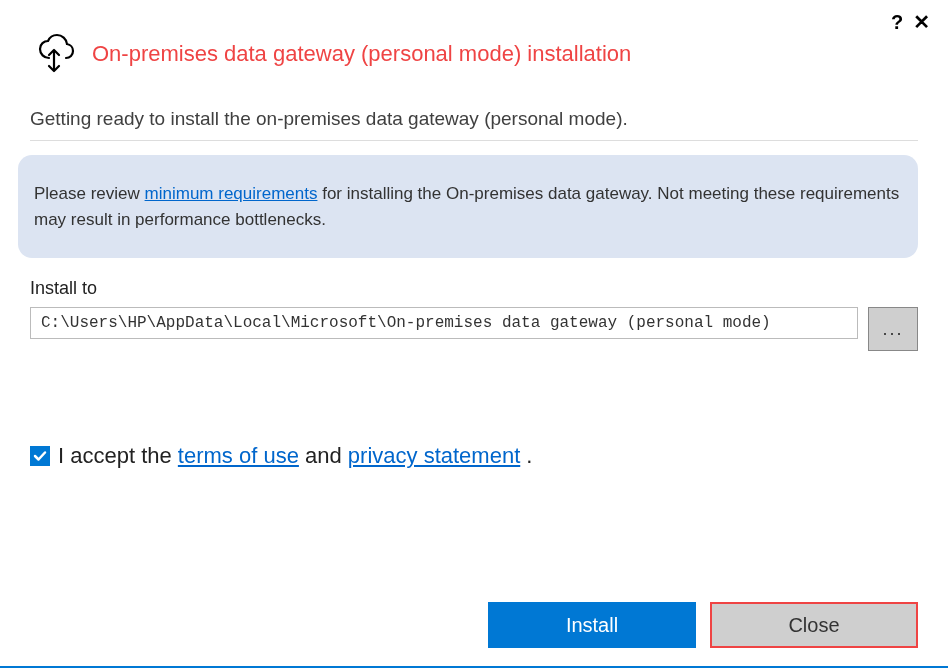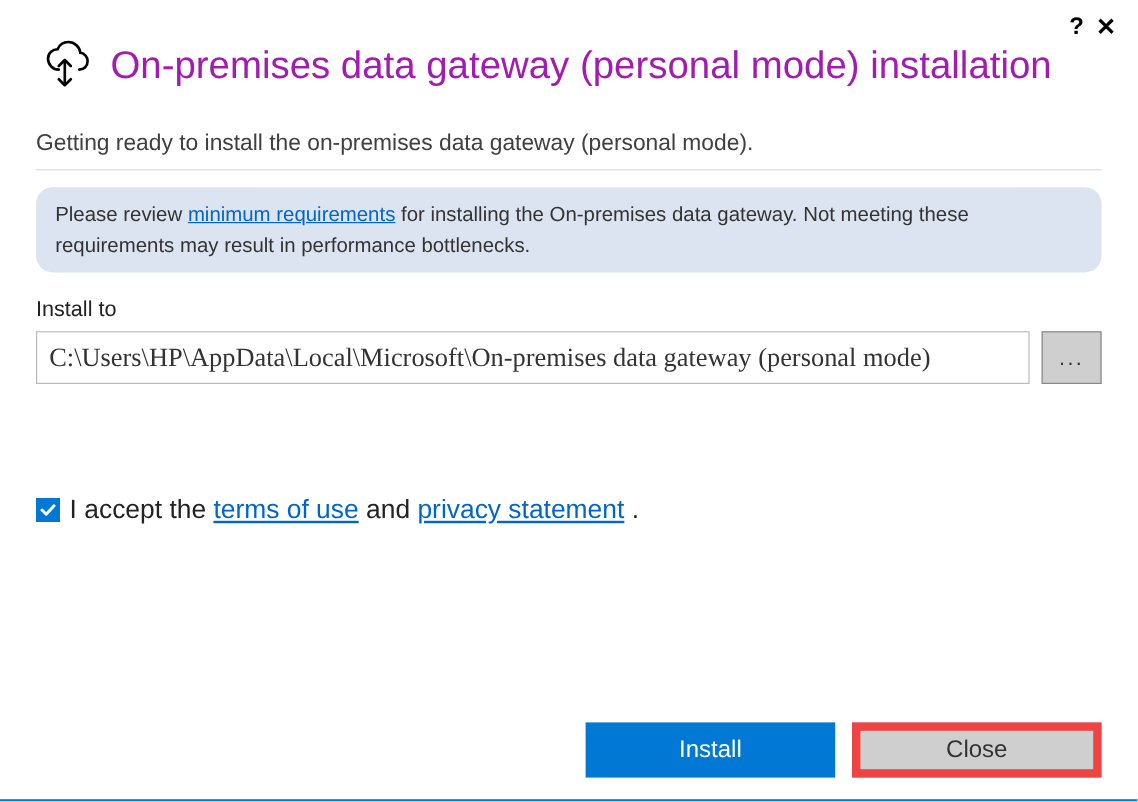--- a/index.html
+++ b/index.html
@@ -36,39 +36,39 @@
       display: flex;
       align-items: center;
       padding: 28px 30px 10px 30px;
       gap: 14px;
     }
     .cloud-icon svg {
       width: 48px;
       height: 48px;
     }
     .title {
-      font-size: 32px;
+      font-size: 22px;
       font-weight: 400;
-      color: #a21caf;
+      color: #ef4444;
     }
     .subtitle {
       padding: 18px 18px 10px 30px;
       font-size: 19px;
       color: #404040;
     }
     .divider {
       margin: 0 30px;
       height: 1px;
       background: #ddd;
     }
     .info-box {
-      margin: 14px 30px 0 30px;
+      margin: 14px 30px 0 18px;
       background: #dce4f2;
       border-radius: 14px;
-      padding: 10px 16px;
+      padding: 26px 16px;
       font-size: 17px;
       color: #333;
       line-height: 1.5;
     }
     .info-box a {
       color: #0066cc;
       text-decoration: underline;
     }
     .install-section {
       padding: 20px 30px 12px 30px;
@@ -78,25 +78,25 @@
       color: #222;
       margin-bottom: 8px;
     }
     .install-row {
       display: flex;
       gap: 10px;
       align-items: stretch;
     }
     .path-input {
       flex: 1;
-      height: 44px;
+      height: 32px;
       border: 1px solid #bbb;
       padding: 0 10px;
-      font-size: 22px;
-      font-family: Liberation Serif, serif;
+      font-size: 16px;
+      font-family: Liberation Mono, monospace;
       color: #333;
       background: #fff;
       white-space: nowrap;
       overflow: hidden;
       text-overflow: clip;
     }
     .browse-btn {
       width: 50px;
       height: 44px;
       border: 1px solid #888;
@@ -154,21 +154,21 @@
       cursor: pointer;
       border: none;
     }
     .btn-primary {
       background: #0078d4;
       color: #fff;
     }
     .btn-secondary {
       background: #cfcfcf;
       color: #333;
-      border: 7px solid #ef4444;
+      border: 2px solid #ef4444;
     }
   </style>
 </head>
 <body>
 
 <div class="titlebar-icons">
   <span class="help-icon">?</span>
   <span>✕</span>
 </div>
 

